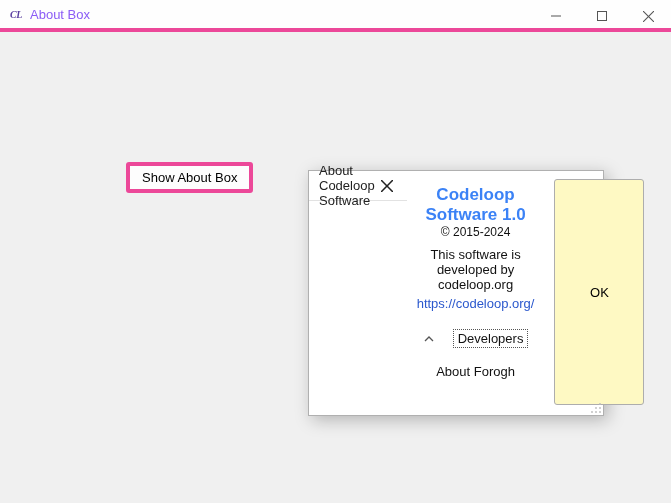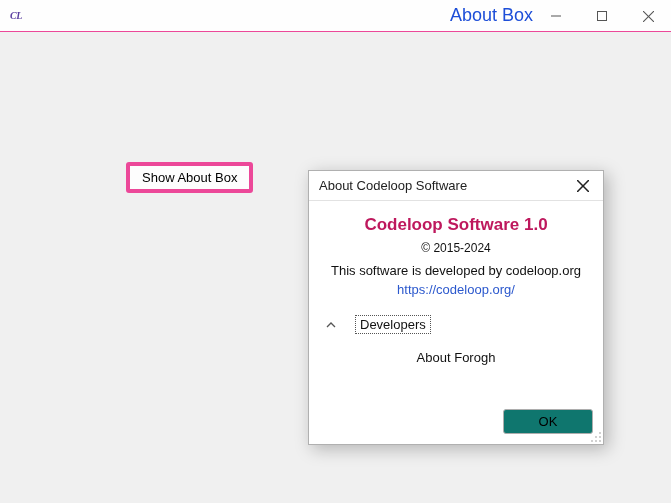--- a/index.html
+++ b/index.html
@@ -11,44 +11,43 @@
       font-family: "Segoe UI", Tahoma, sans-serif;
       font-size: 13px;
       background: #f0f0f0;
       overflow: hidden;
       position: relative;
     }
     
     .titlebar {
       height: 32px;
       background: #fefefe;
-      border-bottom: 1px solid #ec4899;
+      border-bottom: 4px solid #ec4899;
       display: flex;
       align-items: center;
       padding-left: 8px;
     }
     .titlebar-icon {
       width: 16px;
       height: 16px;
       display: flex;
       align-items: center;
       justify-content: center;
       margin-right: 6px;
       color: #5a3ea0;
       font-family: "Times New Roman", serif;
       font-style: italic;
       font-weight: bold;
       font-size: 10px;
       letter-spacing: -0.5px;
     }
     .titlebar-text {
       flex: 1;
-      color: #1d4ed8;
-      font-size: 18px;
-      text-align: right;
+      color: #8b5cf6;
+      font-size: 13px;
     }
     .titlebar-buttons {
       display: flex;
       height: 100%;
     }
     .win-btn {
       width: 46px;
       height: 32px;
       display: flex;
       align-items: center;
@@ -83,21 +82,20 @@
     
     .dialog {
       position: absolute;
       top: 138px;
       left: 308px;
       width: 296px;
       background: #ffffff;
       border: 1px solid #b0b0b0;
       box-shadow: 4px 4px 16px rgba(0,0,0,0.25);
       display: flex;
-      flex-direction: column;
     }
     .dialog-titlebar {
       height: 30px;
       display: flex;
       align-items: center;
       padding: 0 8px 0 10px;
       border-bottom: 1px solid #e2e2e2;
     }
     .dialog-title {
       flex: 1;
@@ -120,22 +118,21 @@
     .dialog-body {
       padding: 14px 10px 10px 10px;
       display: flex;
       flex-direction: column;
       align-items: center;
       flex: 1;
     }
     .app-title {
       font-size: 17px;
       font-weight: bold;
-      color: #be185d;
-      margin-bottom: 6px;
+      color: #3b82f6;
       text-align: center;
     }
     .copyright {
       font-size: 12px;
       color: #111;
       margin-bottom: 8px;
       text-align: left;
     }
     .description {
       font-size: 13px;
@@ -182,21 +179,21 @@
       align-self: center;
     }
     .dialog-footer {
       padding: 8px 10px 10px 10px;
       display: flex;
       justify-content: flex-end;
     }
     .ok-btn {
       width: 90px;
       padding: 4px 0;
-      background: #0f766e;
+      background: #fef9c3;
       border: 1px solid #adadad;
       border-radius: 3px;
       font-size: 13px;
       cursor: pointer;
     }
     
     .grip {
       position: absolute;
       right: 1px;
       bottom: 1px;

